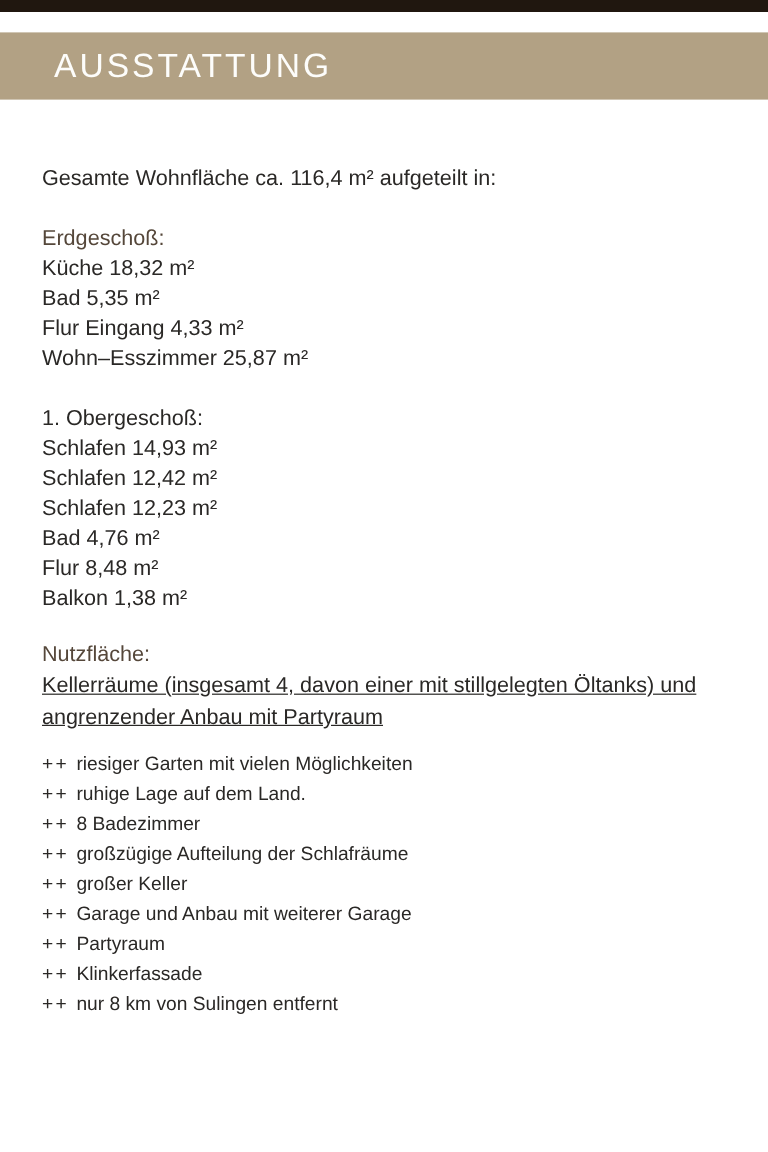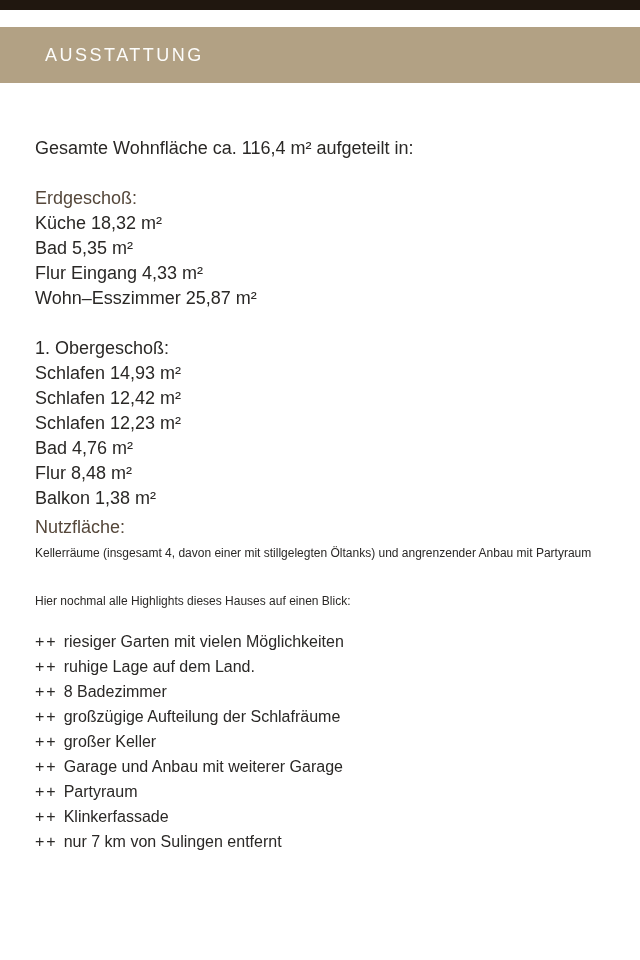--- a/index.html
+++ b/index.html
@@ -21,39 +21,40 @@
     margin-top: 17px;
     height: 56px;
     width: 100%;
     background: #b2a184;
     display: flex;
     align-items: center;
     padding-left: 45px;
   }
   .banner h1 {
     color: #fdfdfb;
-    font-size: 18px;
+    font-size: 28px;
     font-weight: 500;
     letter-spacing: 2.5px;
     line-height: 1;
   }
   main {
     padding: 53px 35px 0 35px;
   }
   .line {
     font-size: 18px;
     line-height: 25px;
   }
   .para {
-    font-size: 12px;
+    font-size: 18px;
     line-height: 26px;
     max-width: 586px;
+    text-decoration: underline;
   }
   .section { margin-top: 25px; }
-  .section-tight { margin-top: 4px; }
+  .section-tight { margin-top: 22px; }
   .heading-brown { color: #55473a; }
   .heading-dark { color: #2a2826; }
   .highlights-intro { margin-top: 22px; }
   .highlights-list {
     list-style: none;
     margin-top: 15px;
   }
   .highlights-list li {
     font-size: 16px;
     line-height: 25px;
@@ -93,27 +94,26 @@
     <div class="line">Bad 4,76 m²</div>
     <div class="line">Flur 8,48 m²</div>
     <div class="line">Balkon 1,38 m²</div>
   </section>
 
   <section class="section-tight">
     <div class="line heading-brown">Nutzfläche:</div>
     <p class="para">Kellerräume (insgesamt 4, davon einer mit stillgelegten Öltanks) und angrenzender Anbau mit Partyraum</p>
   </section>
 
-  <p class="para highlights-intro">Hier nochmal alle Highlights dieses Hauses auf einen Blick:</p>
 
   <ul class="highlights-list">
     <li><span class="hl-prefix">++</span><span>riesiger Garten mit vielen Möglichkeiten</span></li>
     <li><span class="hl-prefix">++</span><span>ruhige Lage auf dem Land.</span></li>
     <li><span class="hl-prefix">++</span><span>8 Badezimmer</span></li>
     <li><span class="hl-prefix">++</span><span>großzügige Aufteilung der Schlafräume</span></li>
     <li><span class="hl-prefix">++</span><span>großer Keller</span></li>
     <li><span class="hl-prefix">++</span><span>Garage und Anbau mit weiterer Garage</span></li>
     <li><span class="hl-prefix">++</span><span>Partyraum</span></li>
     <li><span class="hl-prefix">++</span><span>Klinkerfassade</span></li>
-    <li><span class="hl-prefix">++</span><span>nur 7 km von Sulingen entfernt</span></li>
+    <li><span class="hl-prefix">++</span><span>nur 8 km von Sulingen entfernt</span></li>
   </ul>
 
 </main>
 
 </body></html>

